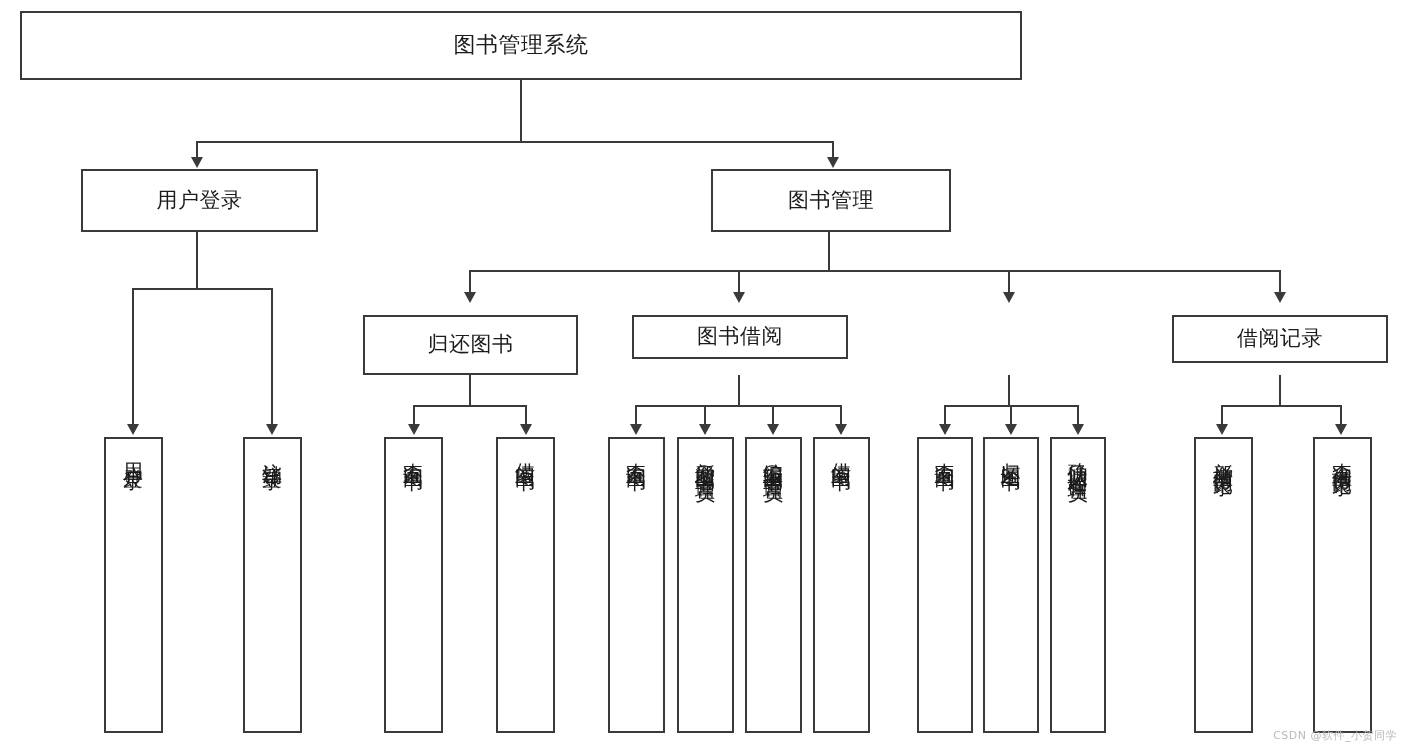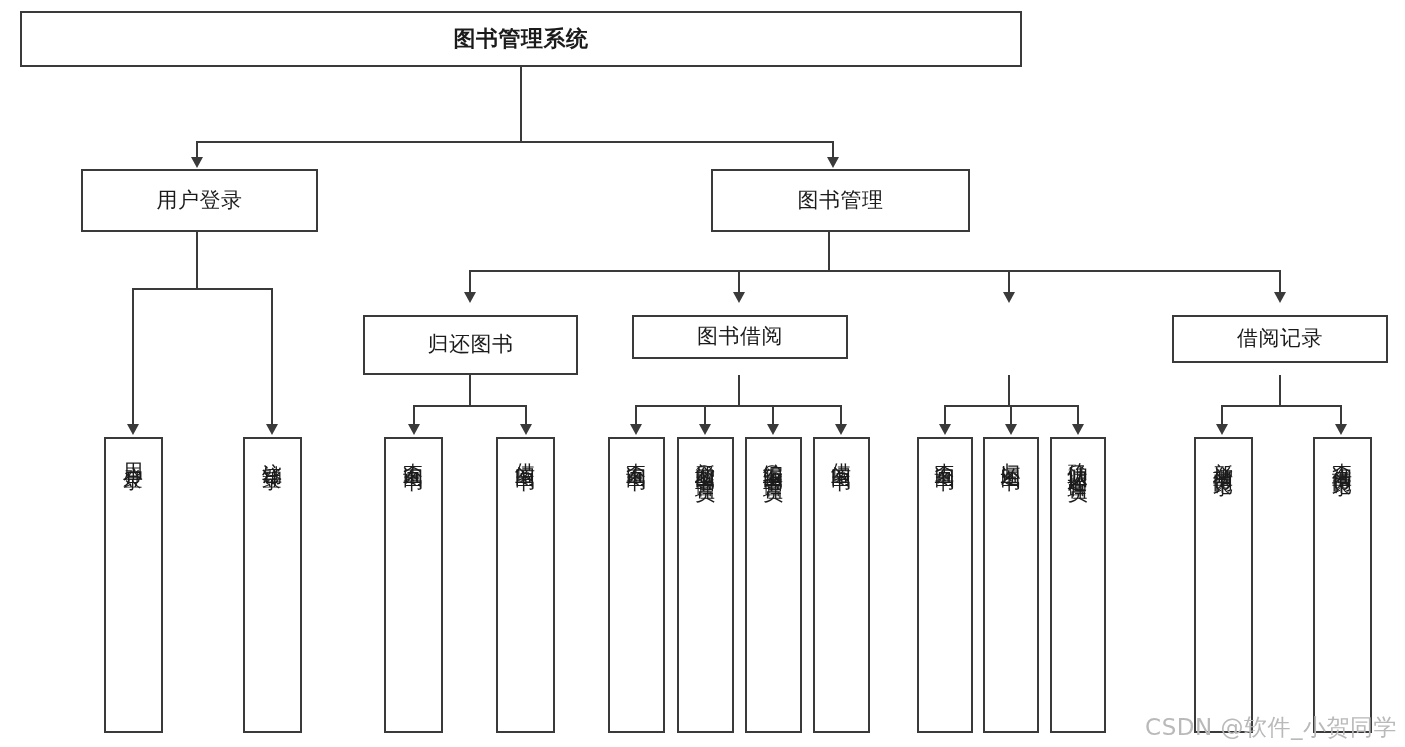--- a/index.html
+++ b/index.html
@@ -60,21 +60,21 @@
     border-left:6px solid transparent;
     border-right:6px solid transparent;
     border-top:11px solid #3a3a3a;
     z-index:2;
   }
   
   #watermark{
     position:absolute;
     right:8px;
     bottom:4px;
-    font-size:23px;
+    font-size:11px;
     color:#b9b9b9;
     letter-spacing:.5px;
     z-index:5;
     white-space:nowrap;
   }
 </style>
 </head>
 <body>
 
 <div id="canvas">
@@ -131,24 +131,24 @@
   <div class="seg v" style="left:1077px;top:405px;height:25px;"></div>
   <div class="arrow" style="left:1072px;top:424px;"></div>
 
   <div class="seg v" style="left:1279px;top:375px;height:31px;"></div>
   <div class="seg h" style="left:1221px;top:405px;width:121px;"></div>
   <div class="seg v" style="left:1221px;top:405px;height:25px;"></div>
   <div class="arrow" style="left:1216px;top:424px;"></div>
   <div class="seg v" style="left:1340px;top:405px;height:25px;"></div>
   <div class="arrow" style="left:1335px;top:424px;"></div>
 
-  <div class="node h root" style="left:20px;top:11px;width:1002px;height:56px;font-weight:bold;">图书管理系统</div>
+  <div class="node h root" style="left:20px;top:11px;width:1002px;height:69px;">图书管理系统</div>
 
   <div class="node h" style="left:81px;top:169px;width:237px;height:63px;">用户登录</div>
-  <div class="node h" style="left:711px;top:169px;width:259px;height:63px;">图书管理</div>
+  <div class="node h" style="left:711px;top:169px;width:240px;height:63px;">图书管理</div>
 
   <div class="node h" style="left:363px;top:315px;width:215px;height:60px;">归还图书</div>
   <div class="node h" style="left:632px;top:315px;width:216px;height:44px;">图书借阅</div>
   <div class="node h" style="left:1172px;top:315px;width:216px;height:48px;">借阅记录</div>
 
   <div class="node v" style="left:104px;top:437px;width:59px;height:296px;">
     <span class="vtext">用户登录</span>
   </div>
   <div class="node v" style="left:243px;top:437px;width:59px;height:296px;">
     <span class="vtext">注销登录</span>

